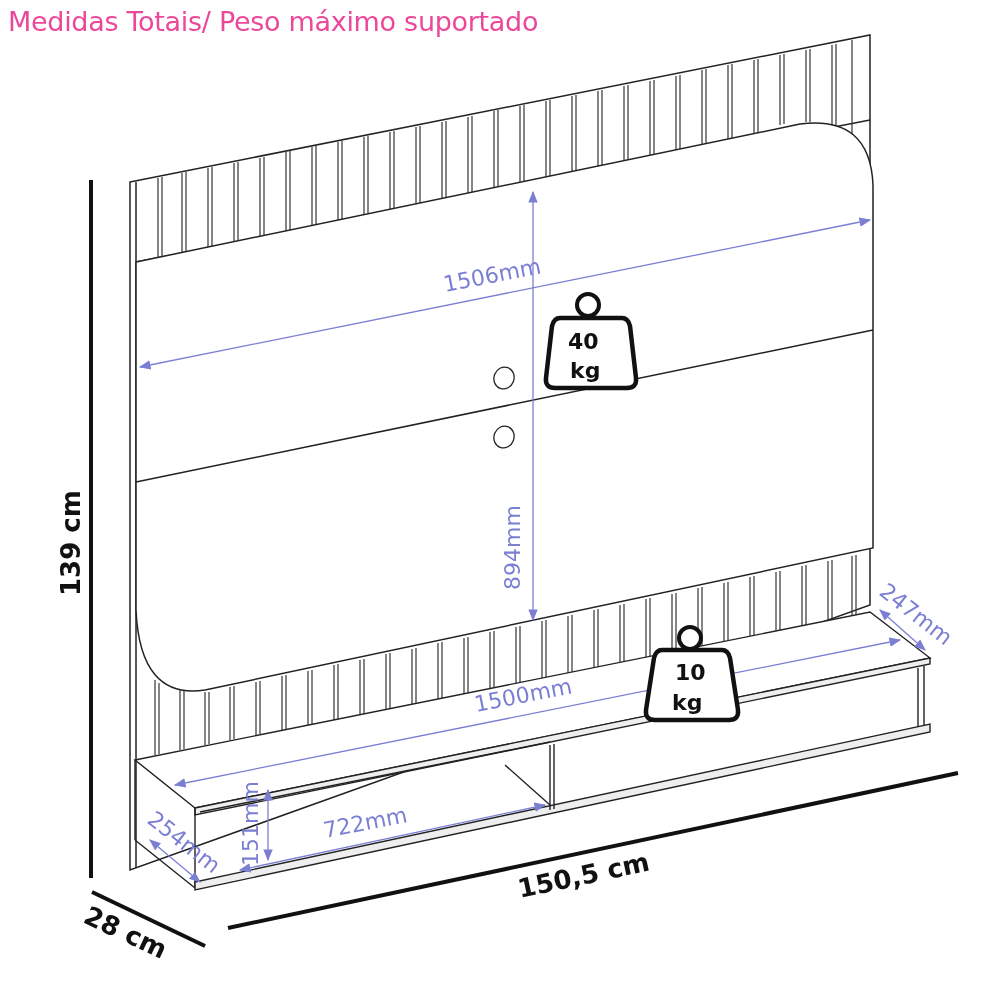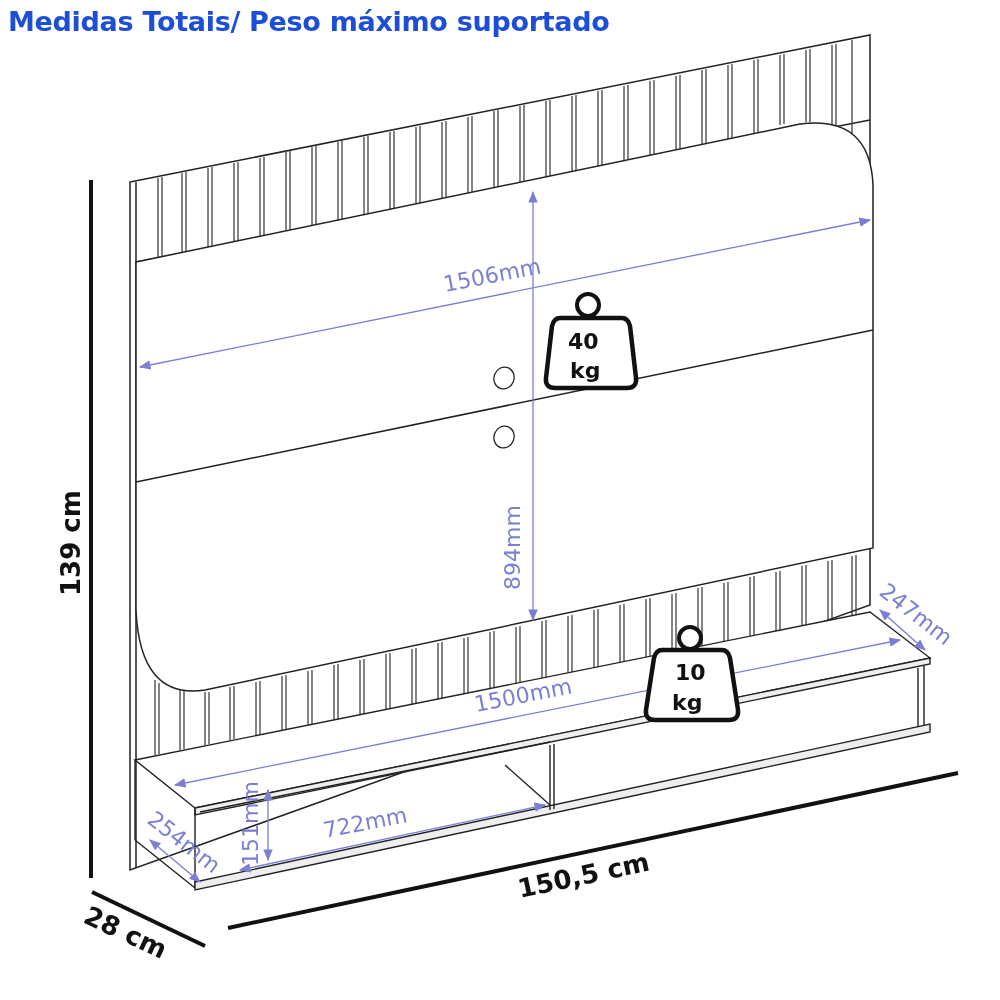--- a/index.html
+++ b/index.html
@@ -1,17 +1,17 @@
 <!DOCTYPE html>
 <html><head>
 <meta charset="utf-8">
 <style>
   html, body { margin: 0; padding: 0; background: #ffffff; }
   body { width: 1000px; height: 1000px; position: relative; overflow: hidden; font-family: "DejaVu Sans", sans-serif; }
-  .title { position: absolute; left: 8px; top: 6px; font-size: 27px; font-weight: bold; color: #1d4ed8; letter-spacing: -0.3px; font-family: "DejaVu Sans", sans-serif; text-align: center; }
+  .title { position: absolute; left: 8px; top: 6px; font-size: 27px; font-weight: normal; color: #ec4899; letter-spacing: -0.3px; font-family: "DejaVu Sans", sans-serif; text-align: center; }
   svg { position: absolute; left: 0; top: 0; }
   .dim { fill: #7b7fd4; font-family: "DejaVu Sans", sans-serif; font-size: 22px; }
   .bold { fill: #111; font-family: "DejaVu Sans", sans-serif; font-weight: bold; font-size: 26px; }
   .wt { fill: #111; font-family: "DejaVu Sans", sans-serif; font-weight: bold; font-size: 22px; }
 </style>
 </head>
 <body>
 
 <div class="title">Medidas Totais/ Peso máximo suportado</div>
 

